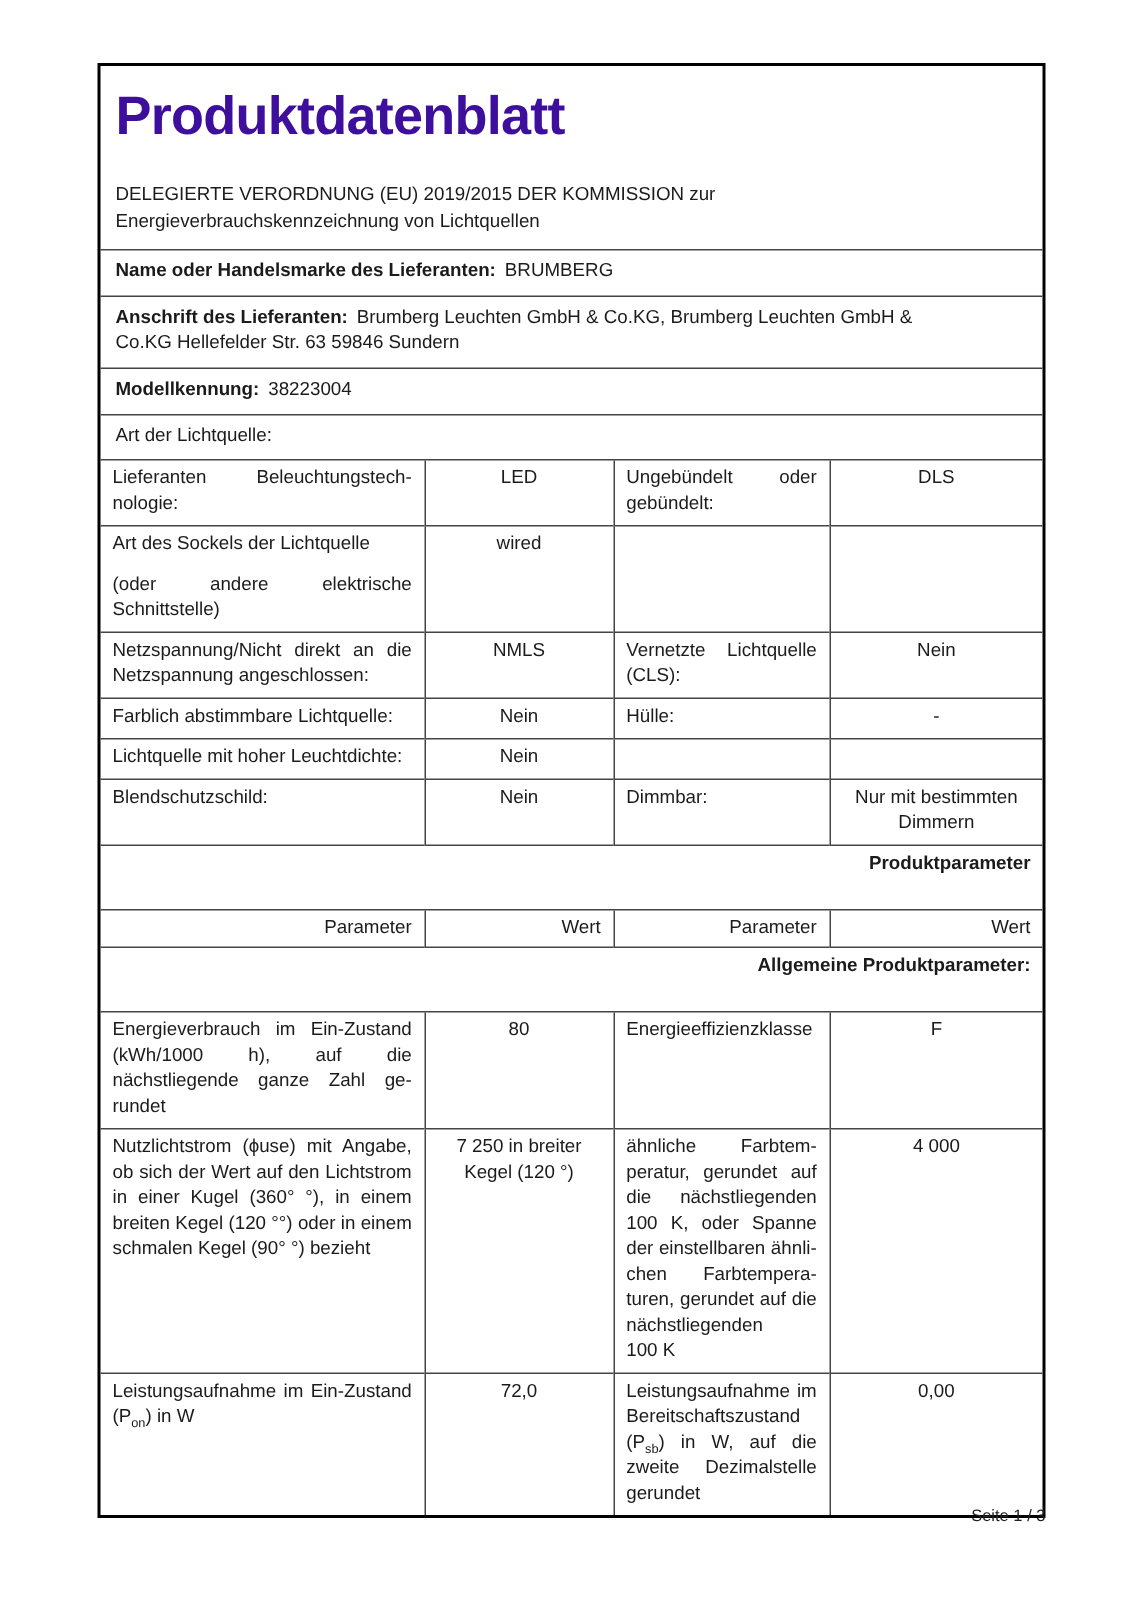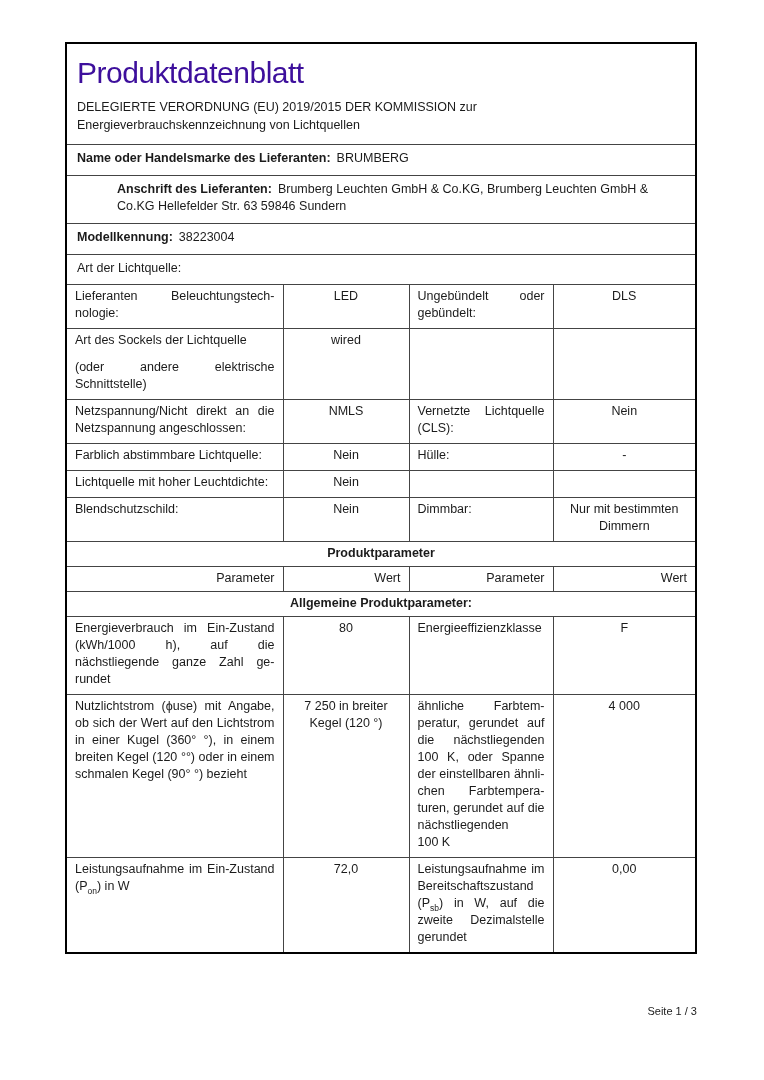--- a/index.html
+++ b/index.html
@@ -20,55 +20,55 @@
   .doc {
     position: absolute;
     left: 65px;
     top: 42px;
     width: 632px;
     border: 2px solid #000000;
     background: #ffffff;
   }
   .doc-header { padding: 9px 10px 10px 10px; }
   .doc-title {
-    font-size: 30px;
-    font-weight: normal;
+    font-size: 36px;
+    font-weight: bold;
     letter-spacing: -0.5px;
-    margin-bottom: 5px;
+    margin-bottom: 19px;
   }
   .doc-subtitle { max-width: 460px; line-height: 1.42; }
   .info-row {
     border-top: 1px solid #444444;
     padding: 5px 10px 8px 10px;
   }
   .info-row .b { font-weight: bold; }
   .info-value { margin-left: 6px; }
-  .anschrift-content { max-width: 560px; margin-left: 40px; }
+  .anschrift-content { max-width: 560px; }
   .section-heading {
     border-top: 1px solid #444444;
     padding: 5px 10px 7px 10px;
     font-weight: normal;
   }
   table.grid {
     width: 100%;
     border-collapse: collapse;
     table-layout: fixed;
   }
   table.grid td {
     border-top: 1px solid #444444;
     padding: 3px 8px 6px 8px;
     vertical-align: top;
   }
   table.grid td + td { border-left: 1px solid #444444; }
   td.lbl { text-align: justify; }
   td.val { text-align: center; }
   tr.span-row td {
-    text-align: center;
+    text-align: right;
     font-weight: bold;
-    padding: 3px 8px 4px 8px;
+    padding: 3px 8px 22px 8px;
   }
   tr.param-head td { text-align: right; padding: 3px 8px 4px 8px; }
   .para2 { margin-top: 10px; }
   .sub {
     font-size: 8.5px;
     vertical-align: sub;
     line-height: 0;
   }
   .page-footer {
     position: absolute;

